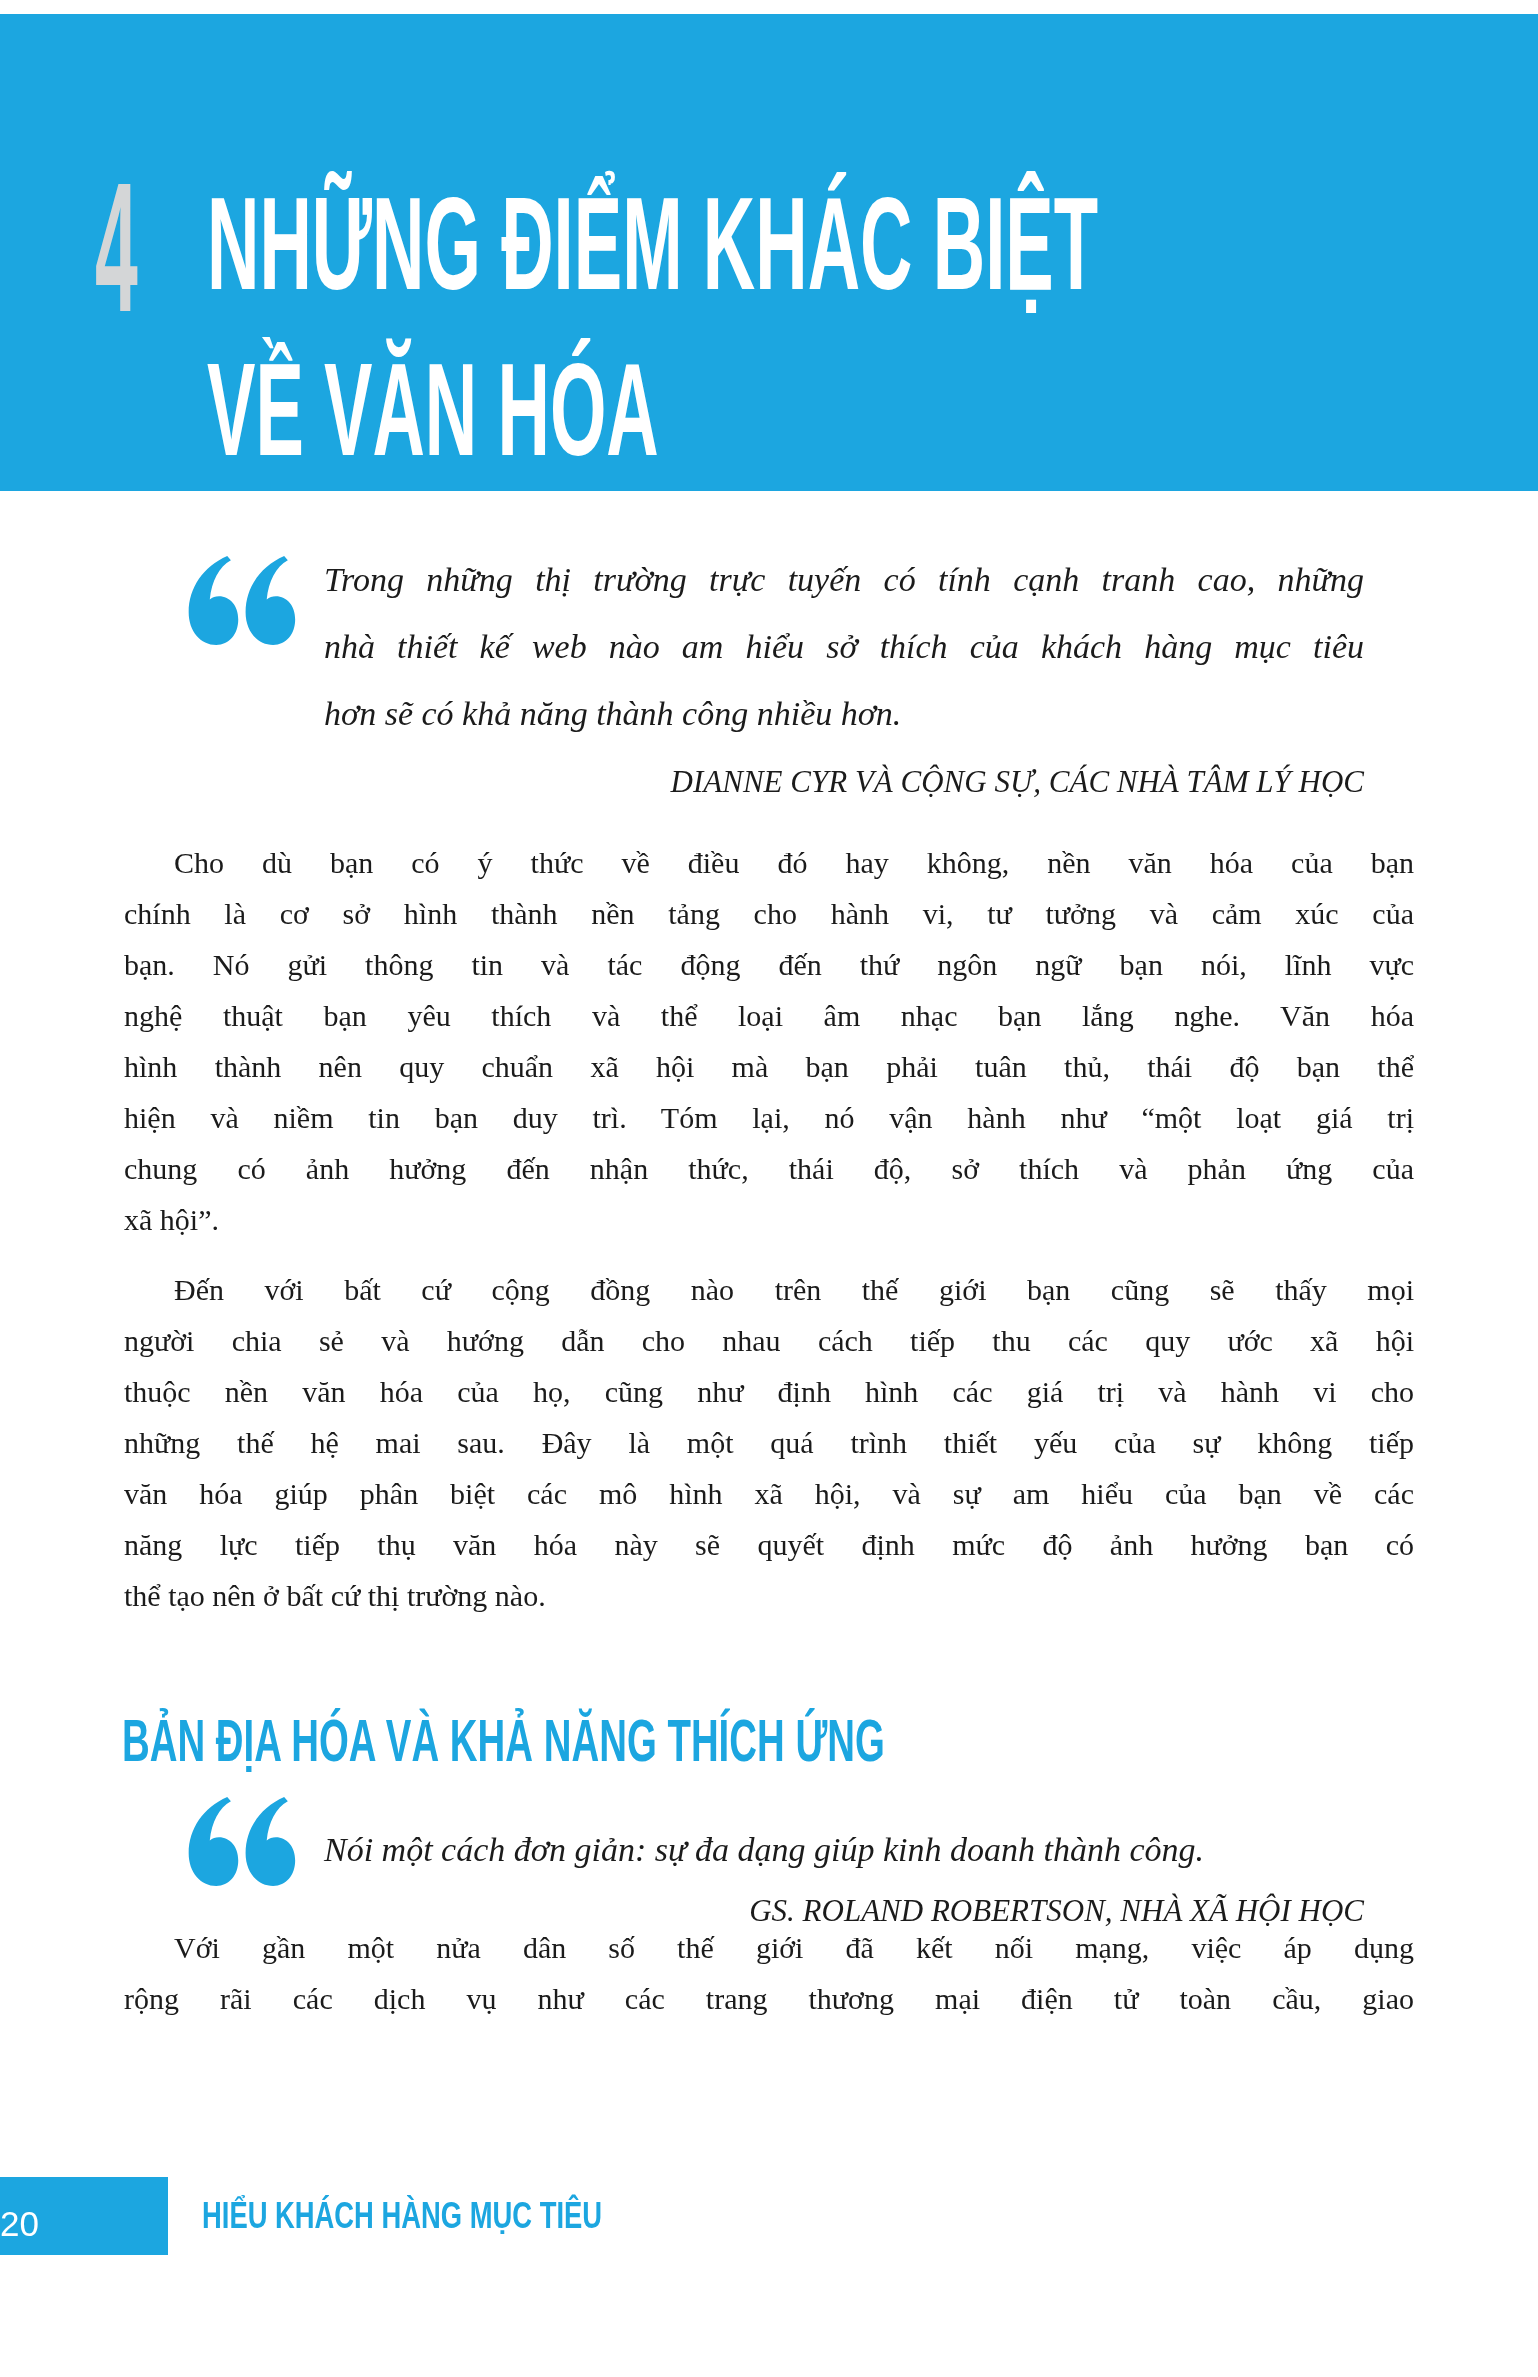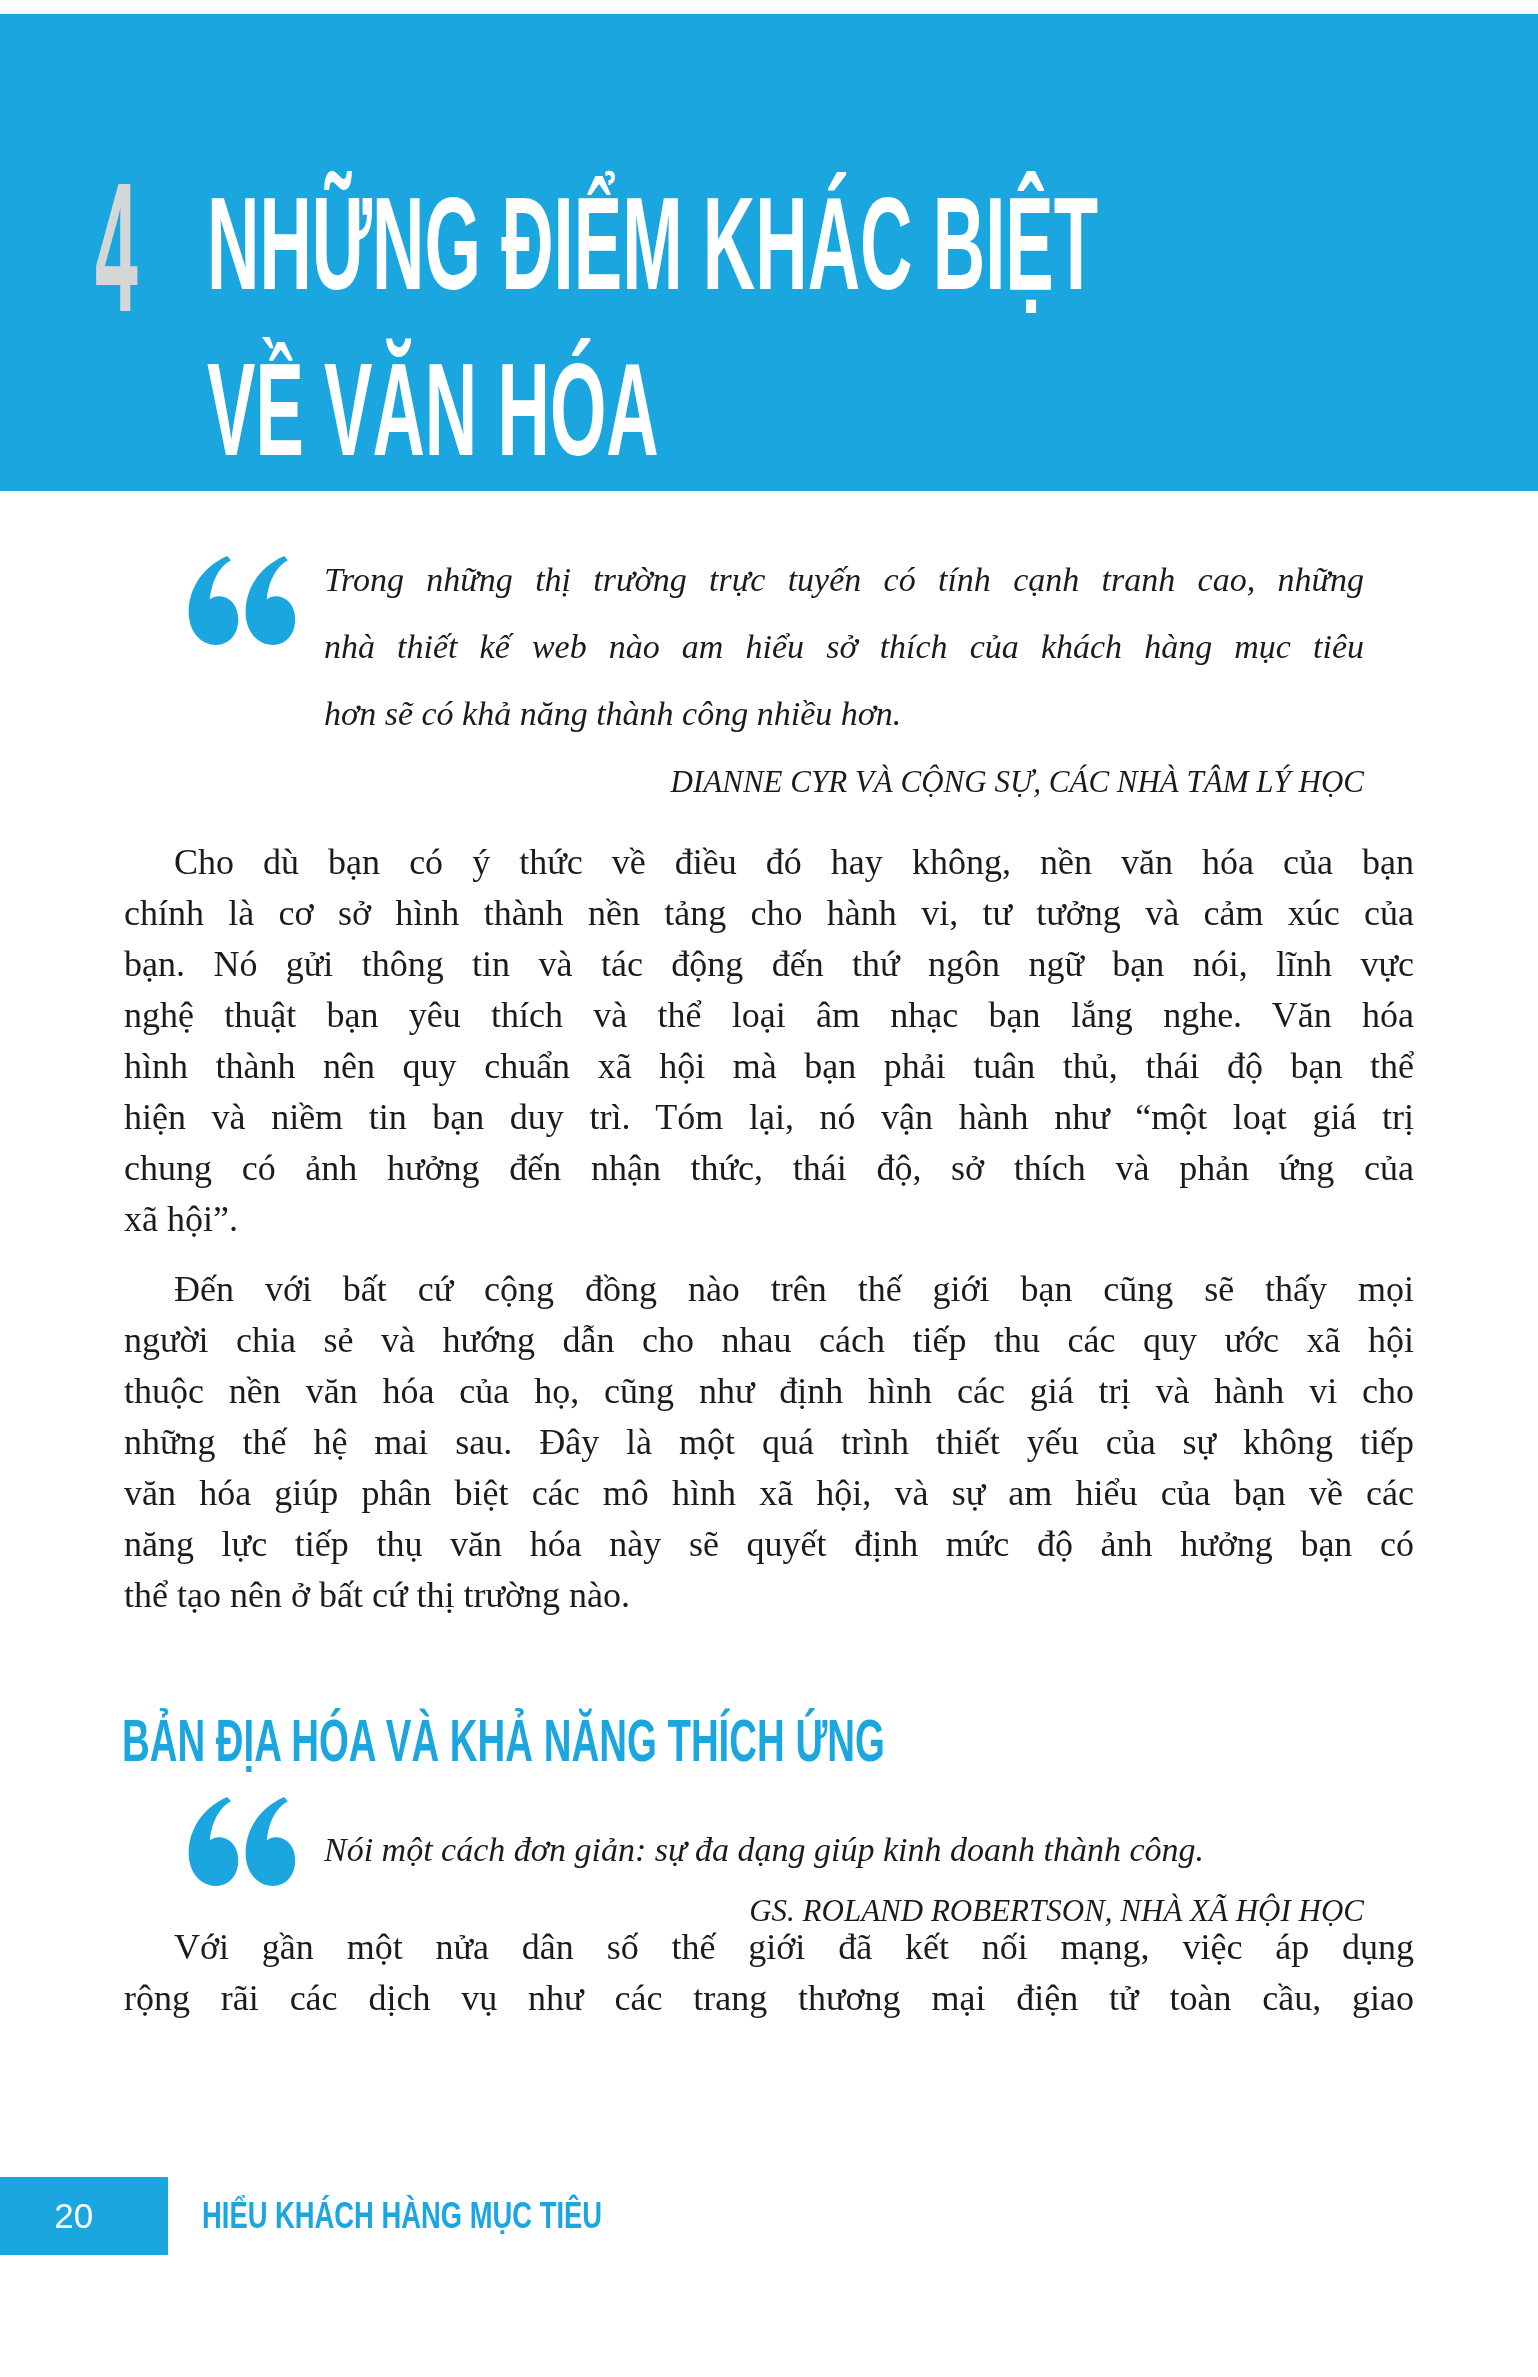--- a/index.html
+++ b/index.html
@@ -23,35 +23,35 @@
   .qmark svg{display:block;}
   .qmark path{fill:var(--accent,#1CA6E0);}
   .q1mark{left:185px;top:554px;}
   .q2mark{left:185px;top:1795px;}
   .qtext{position:absolute;left:324px;width:1040px;font-style:italic;font-size:34px;line-height:67px;}
   .q1text{top:546px;}
   .q2text{top:1816px;}
   .qattr{position:absolute;left:324px;width:1040px;text-align:right;font-style:italic;font-size:31px;line-height:37px;}
   .q1attr{top:763px;}
   .q2attr{top:1892px;}
-  .bodyp{position:absolute;left:124px;width:1290px;font-size:36px;line-height:51px;}
+  .bodyp{position:absolute;left:124px;width:1290px;font-size:30px;line-height:51px;}
   .p1{top:837px;}
   .p2{top:1264px;}
   .p3{top:1922px;}
   .jline{text-align:justify;text-align-last:justify;}
   .jline.last{text-align:right;text-align-last:left;}
   .jline.first{text-indent:50px;}
   .heading{
     position:absolute;left:122px;top:1706px;
     font-family:"Liberation Sans",sans-serif;font-weight:bold;font-size:60px;line-height:1.15;
     color:var(--accent,#1CA6E0);transform:scaleX(.64);transform-origin:left top;white-space:nowrap;
   }
   .pnbox{position:absolute;left:0;top:2177px;width:168px;height:78px;background:var(--accent,#1CA6E0);}
-  .pn{display:block;text-align:center;padding-right:20.5px;line-height:78px;
-      font-family:"Liberation Sans",sans-serif;font-size:35px;color:#ffffff;}
+  .pn{display:block;text-align:left;padding-right:20.5px;line-height:78px;
+      font-family:"Liberation Sans",sans-serif;font-size:35px;color:#ffffff;margin-top:8px;}
   .ftitle{
     position:absolute;left:202px;top:2177px;height:78px;line-height:78px;
     font-family:"Liberation Sans",sans-serif;font-weight:bold;font-size:37px;
     color:var(--accent,#1CA6E0);transform:scaleX(.74);transform-origin:left center;white-space:nowrap;
   }
 </style>
 </head>
 <body>
 
 <div class="page">

